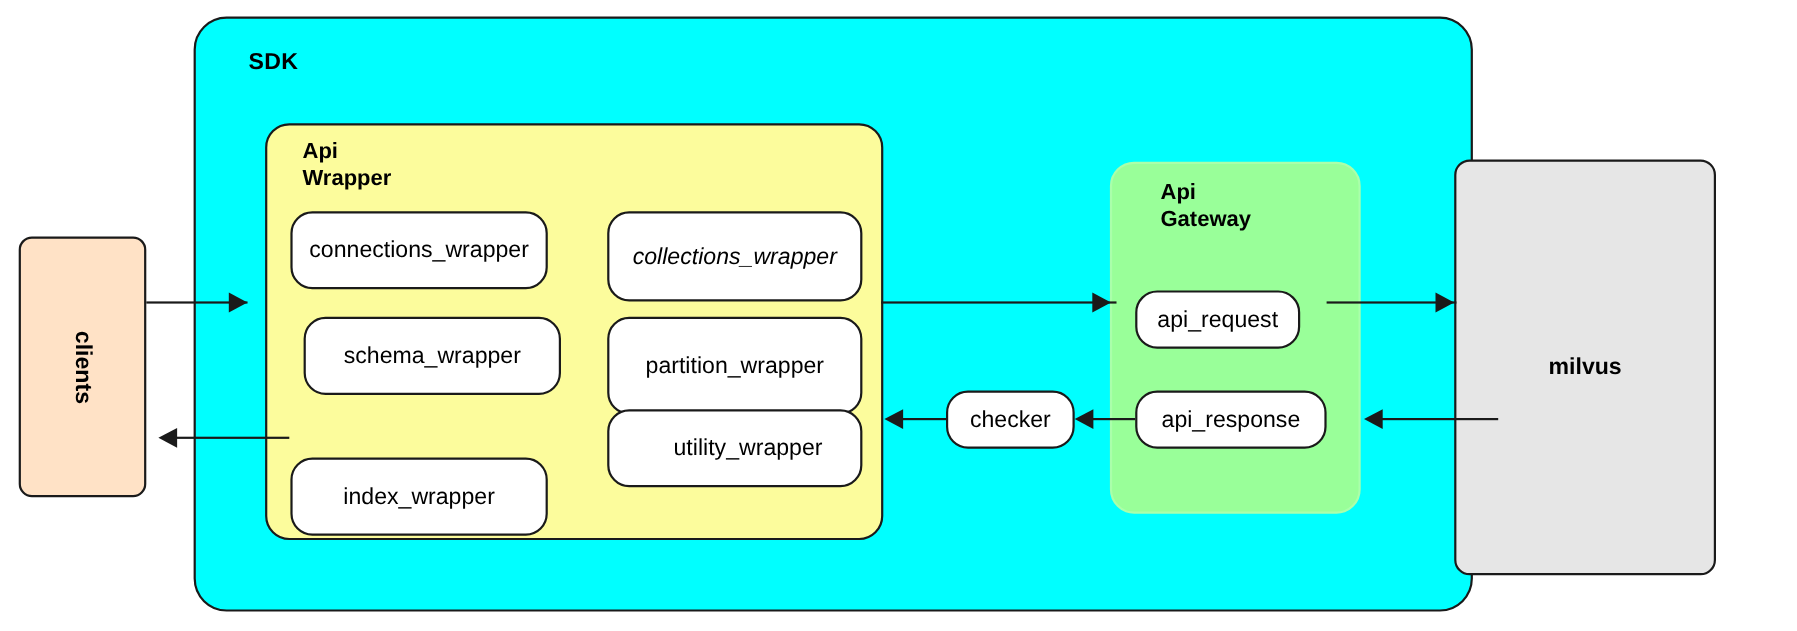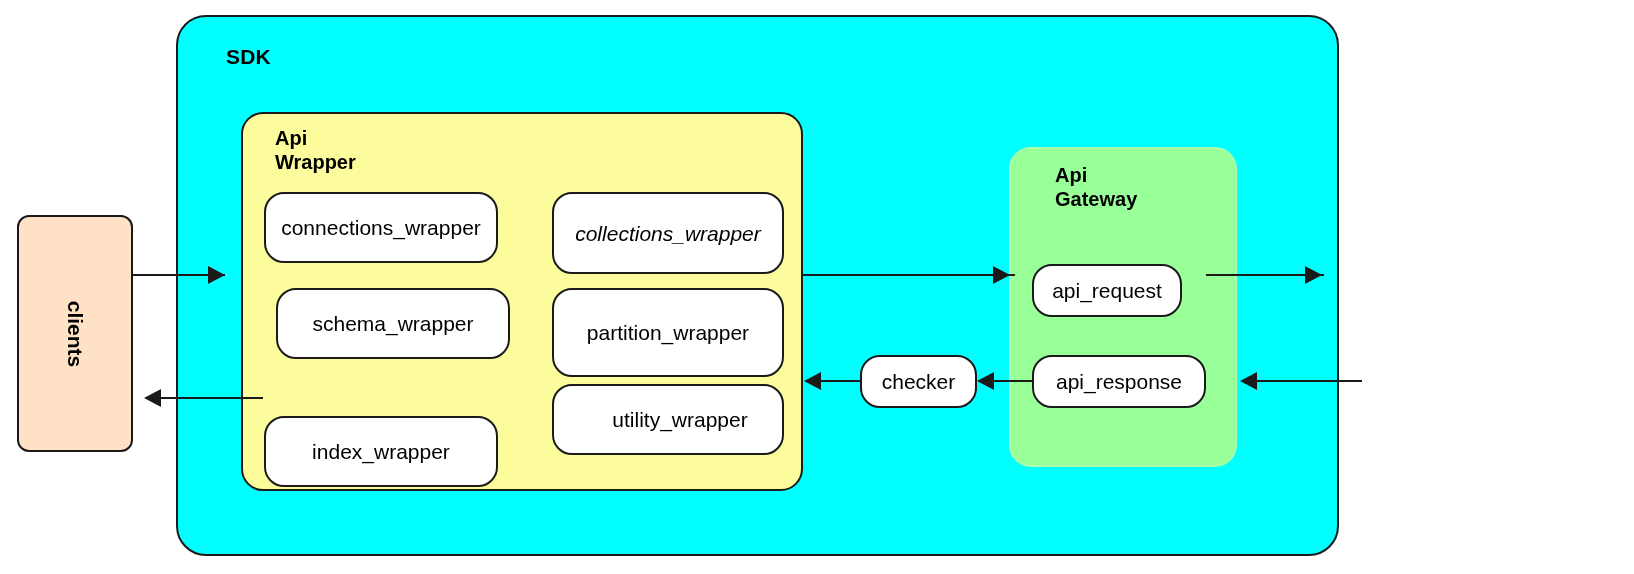--- a/index.html
+++ b/index.html
@@ -145,37 +145,38 @@
   <div class="box bordered card" style="left:264px; top:192px; width:234px; height:71px;">connections_wrapper</div>
 
   <div class="box bordered card" style="left:276px; top:288px; width:234px; height:71px;">schema_wrapper</div>
 
   <div class="box bordered card" style="left:264px; top:384px; width:234px; height:71px;margin-top:32px;">index_wrapper</div>
 
   <div class="box bordered card" style="left:552px; top:192px; width:232px; height:82px;font-style:italic;">collections_wrapper</div>
 
   <div class="box bordered card" style="left:552px; top:288px; width:232px; height:89px;">partition_wrapper</div>
 
-  <div class="box bordered card" style="left:552px; top:384px; width:232px; height:71px;padding-left:24px;">utility_wrapper</div>
+  <div class="box bordered card" style="left:552px; top:372px; width:232px; height:71px;padding-left:24px;">utility_wrapper</div>
 
   <div class="box gateway-box" style="left:1009px; top:147px; width:228px; height:320px;">
     <div class="gateway-label">Api
 Gateway</div>
   </div>
 
   <div class="box bordered card" style="left:1032px; top:264px; width:150px; height:53px;">api_request</div>
 
   <div class="box bordered card" style="left:1032px; top:355px; width:174px; height:53px;">api_response</div>
 
   <div class="box bordered card" style="left:860px; top:355px; width:117px; height:53px;">checker</div>
 
   <div class="box bordered clients-box" style="left:17px; top:215px; width:116px; height:237px;">
     <span class="clients-label">clients</span>
   </div>
 
+  <div class="box bordered milvus-box" style="left:1322px; top:145px; width:238px; height:378px;">milvus</div>
 
   <div class="edge" style="left:133px; top:274px; width:92px;"></div>
   <div class="arrowhead arrow-right" style="left:208px; top:266px;"></div>
 
   <div class="edge" style="left:801px; top:274px; width:214px;"></div>
   <div class="arrowhead arrow-right" style="left:993px; top:266px;"></div>
 
   <div class="edge" style="left:1206px; top:274px; width:118px;"></div>
   <div class="arrowhead arrow-right" style="left:1305px; top:266px;"></div>
 

